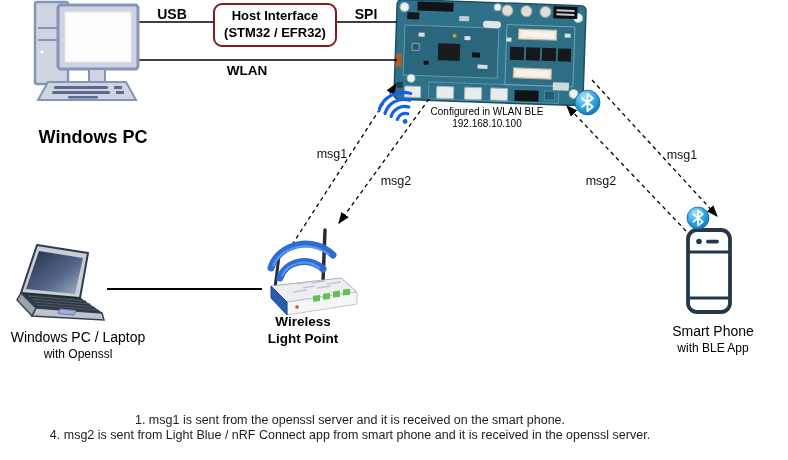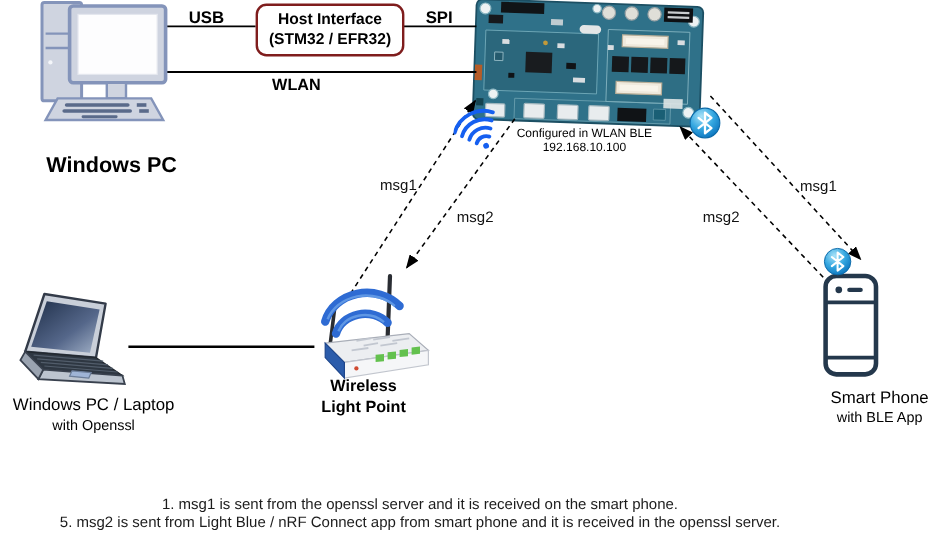--- a/index.html
+++ b/index.html
@@ -249,23 +249,23 @@
   <div class="lbl aplbl" style="left:303px;top:314px;">
     <div>Wireless</div>
     <div>Light Point</div>
   </div>
 
   <div class="lbl devlbl" style="left:78px;top:329px;">
     <div class="main">Windows PC / Laptop</div>
     <div class="sub">with Openssl</div>
   </div>
 
-  <div class="lbl devlbl" style="left:713px;top:323px;margin-left:20px;">
+  <div class="lbl devlbl" style="left:713px;top:323px;">
     <div class="main">Smart Phone</div>
     <div class="sub">with BLE App</div>
   </div>
 
   <div class="notes">
     <div>1. msg1 is sent from the openssl server and it is received on the smart phone.</div>
-    <div>5. msg2 is sent from Light Blue / nRF Connect app from smart phone and it is received in the openssl server.</div>
+    <div>4. msg2 is sent from Light Blue / nRF Connect app from smart phone and it is received in the openssl server.</div>
   </div>
 
 </div>
 
 </body></html>

